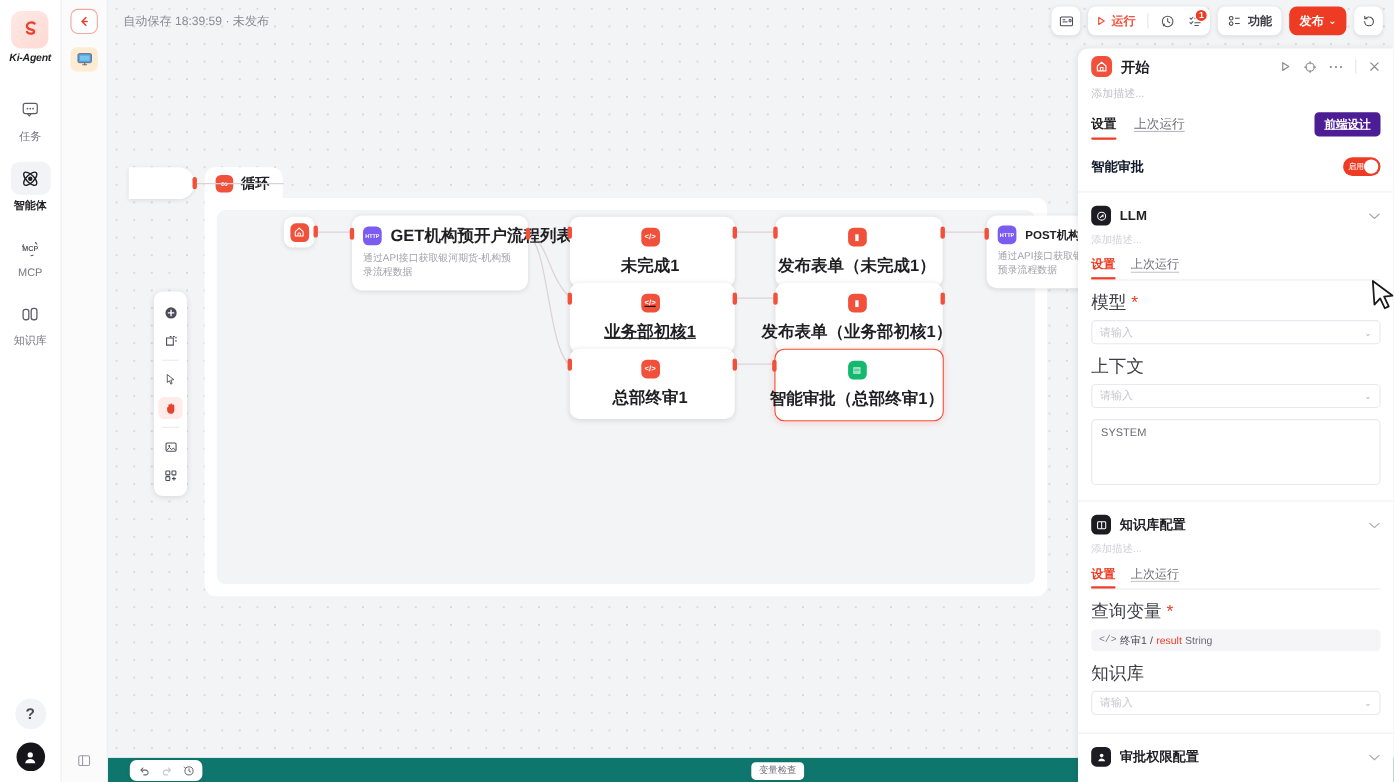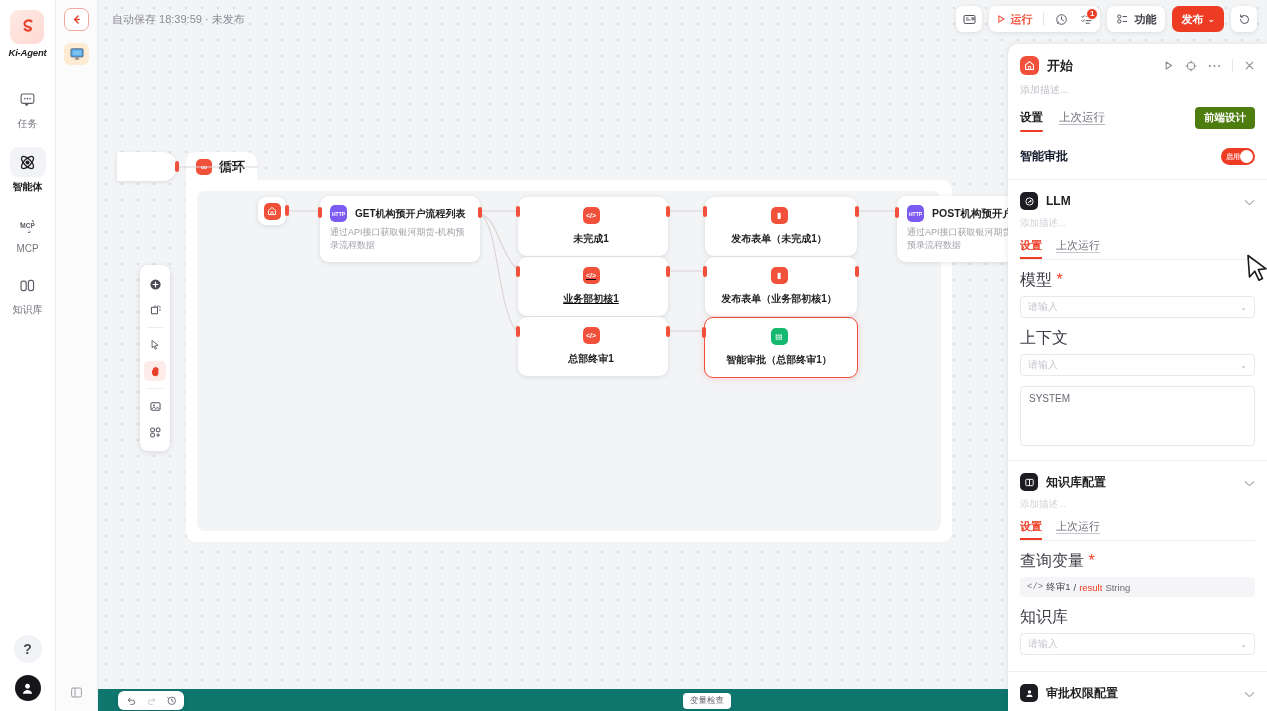--- a/index.html
+++ b/index.html
@@ -133,21 +133,21 @@
   .node.sel { border:1.4px solid #f1503a; box-shadow:0 1px 7px rgba(241,80,58,.20); }
   .node-row { display:flex; align-items:center; gap:8px; padding:9px 12px 0 10px; }
   .node-only { padding:10px 14px 10px 10px;flex-direction:column; }
   .nicon {
     width:17px; height:17px; border-radius:5px; flex:0 0 17px;
     display:flex; align-items:center; justify-content:center; color:#fff; font-size:8px; font-weight:700;
   }
   .nicon.red { background:#f1503a; }
   .nicon.purple { background:#7c5cf0; }
   .nicon.green { background:#15b86f; }
-  .ntitle { font-size:10px; font-weight:700; color:#1f1f22; white-space:nowrap; }
+  .ntitle { font-size:15px; font-weight:700; color:#1f1f22; white-space:nowrap; }
   .ndesc {
     font-size:9px; color:#a2a2ab; line-height:1.42; padding:4px 12px 10px 10px; max-width:158px;
   }
   .home-node {
     position:absolute; width:28px; height:28px; background:#fff; border-radius:8px;
     box-shadow:0 1px 5px rgba(20,20,30,.13); display:flex; align-items:center; justify-content:center; z-index:10;
   }
   .home-dot { width:17px;height:17px;border-radius:5px;background:#f1503a;display:flex;align-items:center;justify-content:center;color:#fff;font-size:9px; }
 
   
@@ -180,43 +180,43 @@
     display:flex; align-items:center; padding:0 9px; gap:4px; font-size:11px; font-weight:700; cursor:pointer;
   }
   .badge {
     position:absolute; top:-5px; right:-5px; min-width:12px; height:12px; border-radius:6px;
     background:#ee3b24; color:#fff; font-size:8px; font-weight:700;
     display:flex; align-items:center; justify-content:center; padding:0 3px; border:1.2px solid #fff;
   }
 
   
   .panel {
-    position:absolute; top:44px; right:0; width:259px; bottom:0;
+    position:absolute; top:44px; right:0; width:287px; bottom:0;
     background:#fff; border-radius:10px 0 0 0; box-shadow:-1px 0 6px rgba(20,20,30,.07);
-    z-index:22; overflow:hidden; display:flex; flex-direction:column;
+    z-index:22; overflow:hidden; display:flex; flex-direction:column;justify-content:flex-end;
   }
   .p-head { display:flex; align-items:center; padding:12px 12px 0 12px; gap:8px; }
   .p-ico { width:19px;height:19px;border-radius:6px;background:#f1503a;color:#fff;font-size:10px;
            display:flex;align-items:center;justify-content:center; flex:0 0 19px;}
   .p-title { font-size:13px; font-weight:700; color:#1f1f22; }
   .p-actions { margin-left:auto; display:flex; align-items:center; gap:11px; color:#8c8c96; }
   .p-actions .ia { cursor:pointer; display:flex; align-items:center; }
   .p-vsep { width:1px; height:13px; background:#e6e6ea; }
   .p-desc { font-size:10px; color:#c2c2ca; padding:8px 12px 0 12px; }
 
   .tabs { display:flex; align-items:center; padding:10px 12px 0 12px; gap:16px; position:relative; }
   .tab { font-size:11.5px; color:#6e6e78; padding-bottom:7px; cursor:pointer; position:relative; }
   .tab.active { color:#1f1f22; font-weight:700; }
   .tab.active:after {
     content:""; position:absolute; left:0; right:0; bottom:0; height:2px; background:#ee3b24; border-radius:1px;
   }
   .tab.u { text-decoration: underline; text-underline-offset:3px; text-decoration-color:#b9b9c2; }
   .frontend-btn {
-    margin-left:auto; background:#4d7c0f; color:#fff; font-size:10.5px; font-weight:700;
-    border-radius:4px; padding:4px 9px; cursor:pointer; margin-bottom:5px;
+    margin-left:auto; background:#4c1d95; color:#fff; font-size:10.5px; font-weight:700;
+    border-radius:4px; padding:4px 9px; cursor:pointer; margin-bottom:5px;text-decoration:underline;
   }
   .tabline { height:1px; background:#ededf1; margin:0; }
 
   .approval-row {
     display:flex; align-items:center; padding:14px 12px; border-bottom:1px solid #f0f0f4;
   }
   .approval-lbl { font-size:12px; font-weight:700; color:#0f172a; }
   .toggle {
     margin-left:auto; width:34px; height:17px; border-radius:9px; background:#ee3b24;
     display:flex; align-items:center; justify-content:flex-end; padding:0 2px; position:relative; cursor:pointer;

